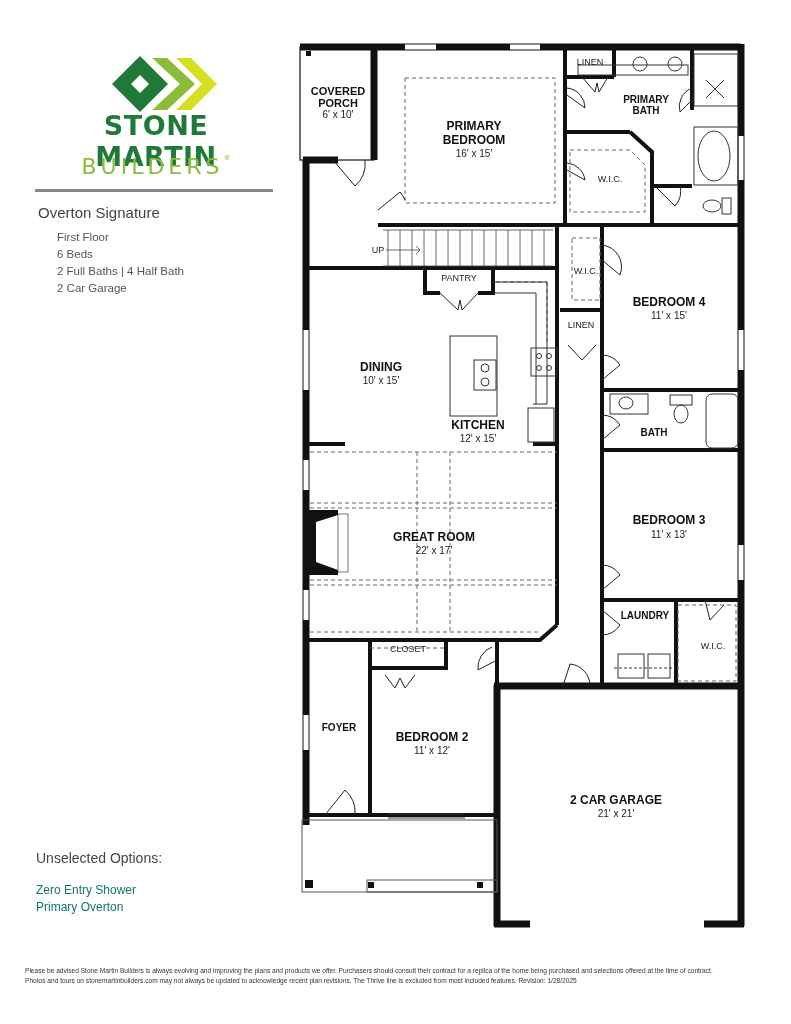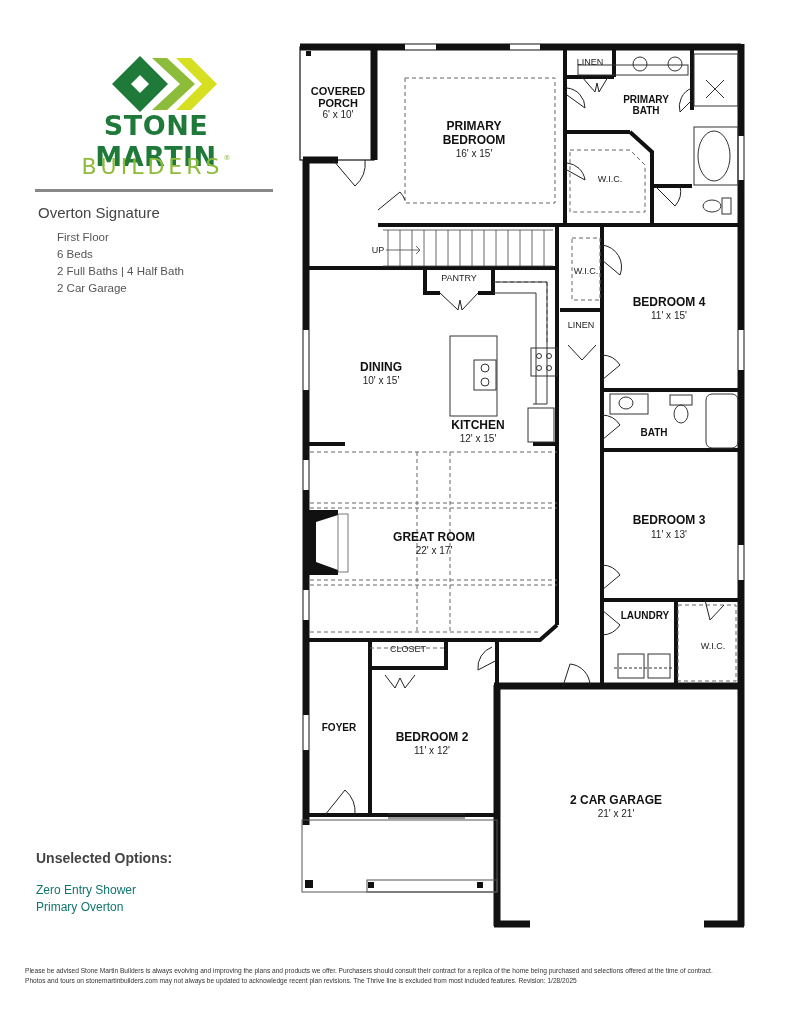--- a/index.html
+++ b/index.html
@@ -4,21 +4,21 @@
 <style>
   html,body{margin:0;padding:0;background:#ffffff;}
   body{width:791px;height:1024px;position:relative;overflow:hidden;font-family:"Liberation Sans",sans-serif;color:#333;}
   .logo{position:absolute;left:36px;top:44px;width:240px;height:130px;}
   .brand-line1{position:absolute;left:40px;top:110px;width:232px;text-align:center;font-family:"DejaVu Sans",sans-serif;font-weight:bold;font-size:27px;color:#1f7a3a;letter-spacing:0.5px;}
   .brand-line2{position:absolute;left:40px;top:154px;width:232px;text-align:center;font-family:"DejaVu Sans",sans-serif;font-size:22px;color:#8dbb3a;letter-spacing:4px;}
   .brand-line2 sup{font-size:7px;letter-spacing:0;vertical-align:top;}
   .divider{position:absolute;left:35px;top:189px;width:238px;height:3px;background:#888;}
   .plan-name{position:absolute;left:38px;top:204px;font-size:15px;color:#444;text-align:center;}
   .spec{position:absolute;left:38px;font-size:11.5px;color:#555;margin-left:19px;}
-  .opt-title{position:absolute;left:36px;top:850px;font-size:14px;font-weight:bold;color:#444;}
+  .opt-title{position:absolute;left:36px;top:850px;font-size:14px;font-weight:normal;color:#444;}
   .opt-item{position:absolute;left:36px;font-size:12px;color:#0f766e;}
   .disclaimer{position:absolute;left:25px;top:966px;width:700px;font-size:6.6px;line-height:10px;color:#333;}
   svg.plan{position:absolute;left:0;top:0;}
   .rl{font-family:"Liberation Sans",sans-serif;font-weight:bold;font-size:11px;fill:#111;text-anchor:middle;}
   .rd{font-family:"Liberation Sans",sans-serif;font-size:10px;fill:#222;text-anchor:middle;}
   .rs{font-family:"Liberation Sans",sans-serif;font-size:9px;fill:#222;text-anchor:middle;}
 </style>
 </head>
 <body>
 

